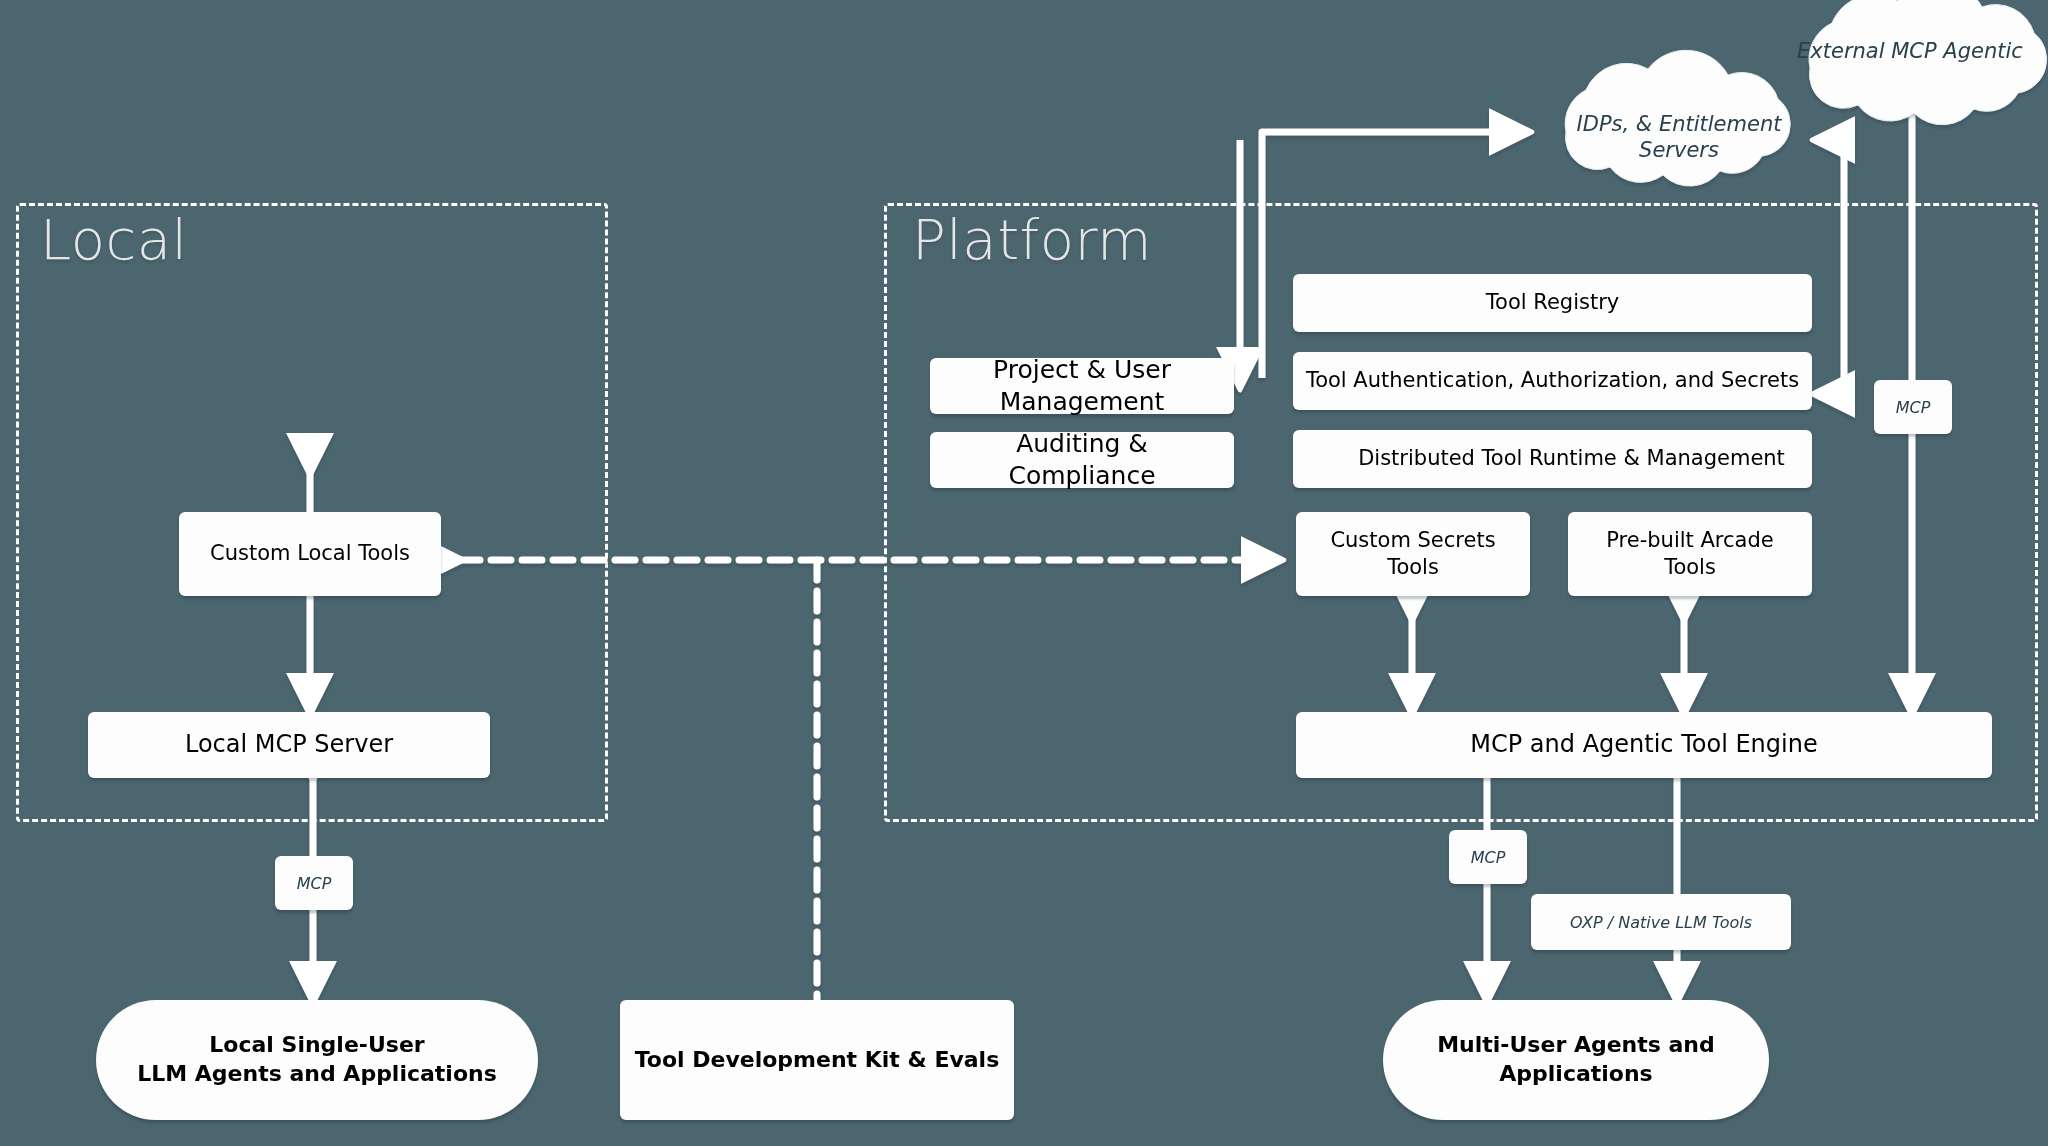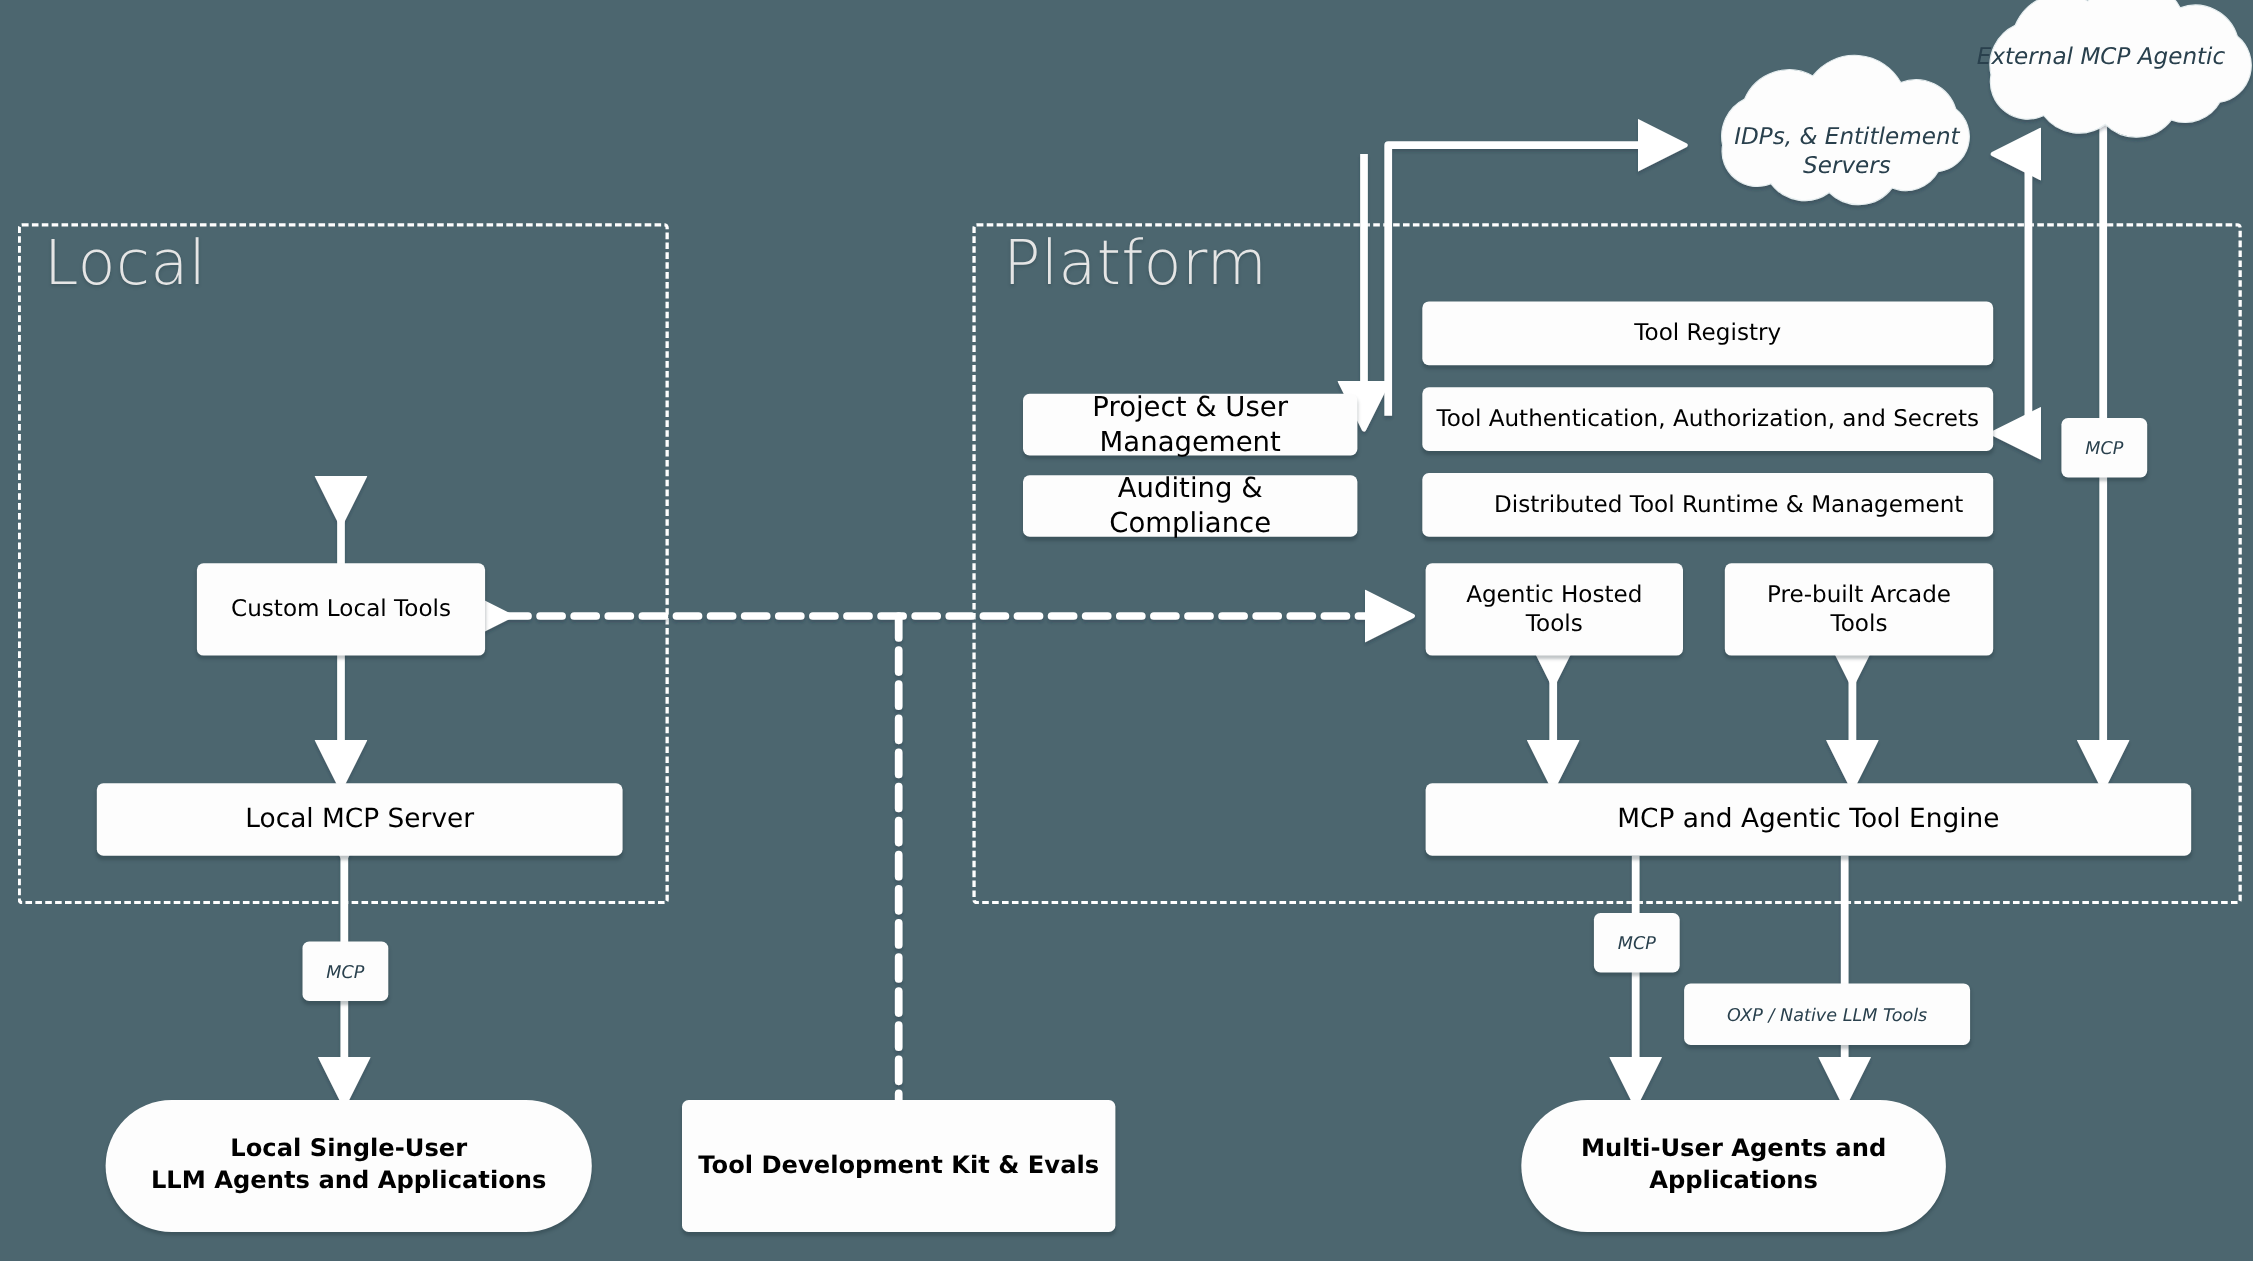--- a/index.html
+++ b/index.html
@@ -151,42 +151,42 @@
                  a32,32 0 0 1 -44,-35 z"></path>
       </g>
     </g>
   </svg>
 
   <div class="cloud-text" style="left:1790px;top:34px;width:240px;height:34px;">External MCP Agentic</div>
   <div class="cloud-text" style="left:1572px;top:107px;width:214px;height:60px;">IDPs, &amp; Entitlement Servers</div>
 
   <div class="node md" style="left:179px;top:512px;width:262px;height:84px;">Custom Local Tools</div>
 
-  <div class="node lg" style="left:88px;top:712px;width:478px;height:66px;">Local MCP Server</div>
+  <div class="node lg" style="left:88px;top:712px;width:402px;height:66px;">Local MCP Server</div>
 
   <div class="label-chip" style="left:275px;top:856px;width:78px;height:54px;">MCP</div>
 
   <div class="node pill bold" style="left:96px;top:1000px;width:442px;height:120px;flex-direction:column;">
     <span>Local Single-User</span>
     <span>LLM Agents and Applications</span>
   </div>
 
   <div class="node bold" style="left:620px;top:1000px;width:394px;height:120px;border-radius:6px;">Tool Development Kit &amp; Evals</div>
 
   <div class="node sm" style="left:930px;top:358px;width:304px;height:56px;">Project &amp; User Management</div>
 
   <div class="node sm" style="left:930px;top:432px;width:304px;height:56px;">Auditing &amp; Compliance</div>
 
   <div class="node md" style="left:1293px;top:274px;width:519px;height:58px;">Tool Registry</div>
 
   <div class="node md" style="left:1293px;top:352px;width:519px;height:58px;">Tool Authentication, Authorization, and Secrets</div>
 
   <div class="node md" style="left:1293px;top:430px;width:519px;height:58px;padding-left:48px;">Distributed Tool Runtime &amp; Management</div>
 
-  <div class="node md" style="left:1296px;top:512px;width:234px;height:84px;">Agentic Hosted Tools</div>
+  <div class="node md" style="left:1296px;top:512px;width:234px;height:84px;">Custom Secrets Tools</div>
 
   <div class="node md" style="left:1568px;top:512px;width:244px;height:84px;">Pre-built Arcade Tools</div>
 
   <div class="node lg" style="left:1296px;top:712px;width:696px;height:66px;">MCP and Agentic Tool Engine</div>
 
   <div class="label-chip" style="left:1449px;top:830px;width:78px;height:54px;">MCP</div>
 
   <div class="label-chip" style="left:1874px;top:380px;width:78px;height:54px;">MCP</div>
 
   <div class="label-chip" style="left:1531px;top:894px;width:260px;height:56px;">OXP / Native LLM Tools</div>

